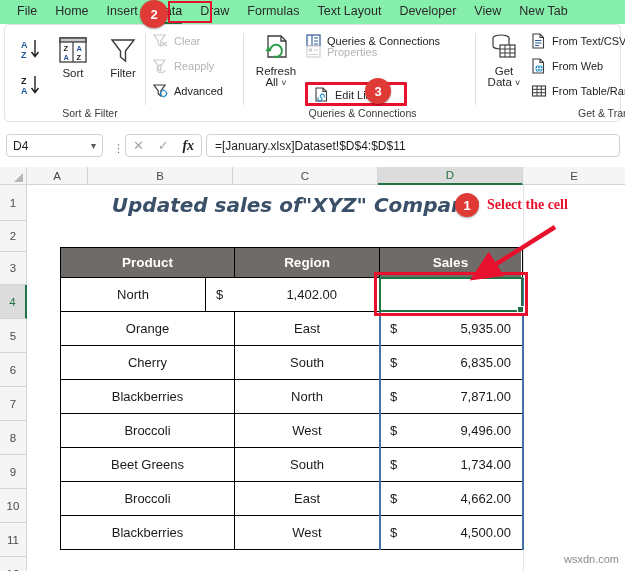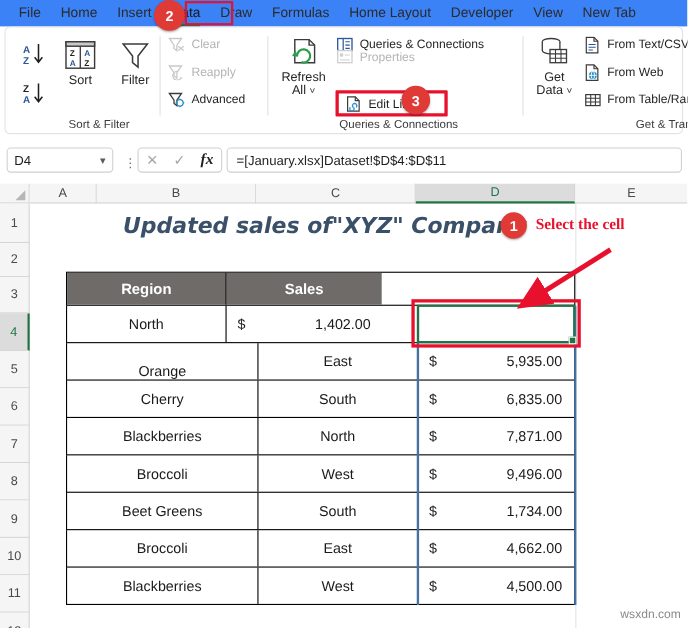--- a/index.html
+++ b/index.html
@@ -7,21 +7,21 @@
     width: 625px; height: 571px;
     font-family: "Liberation Sans", sans-serif;
     background: #ffffff;
     overflow: hidden;
   }
   #app { position: relative; width: 625px; height: 571px; }
 
   
   .tabbar {
     position: absolute; top: 0; left: 0; width: 625px; height: 24px;
-    background: #3b82f6; display: flex; align-items: center;
+    background: #86efac; display: flex; align-items: center;
     padding-left: 8px; gap: 0px;
   }
   .tab {
     font-size: 12.5px; color: #2b2b2b; padding: 2px 9px 3px 9px;
     white-space: nowrap; position: relative; line-height: 17px;
   }
   .tab.active { color: #1a1a1a; }
   .tab.active .tabunder {
     position: absolute; left: 9px; right: 9px; bottom: -1px;
     height: 2.5px; background: #217346;
@@ -163,21 +163,21 @@
 
 <div id="app">
 
   <div class="tabbar">
     <div class="tab"><span>File</span></div>
     <div class="tab"><span>Home</span></div>
     <div class="tab"><span>Insert</span></div>
     <div class="tab active"><span>Data</span><span class="tabunder"></span></div>
     <div class="tab"><span>Draw</span></div>
     <div class="tab"><span>Formulas</span></div>
-    <div class="tab"><span>Home Layout</span></div>
+    <div class="tab"><span>Text Layout</span></div>
     <div class="tab"><span>Developer</span></div>
     <div class="tab"><span>View</span></div>
     <div class="tab"><span>New Tab</span></div>
   </div>
   <div class="tabbox"></div>
   <div class="badge" style="left:140px; top:0px; width:28px; height:28px;">2</div>
 
   <div class="ribbon">
 
     <div class="grp" style="left:0px; width:140px;">
@@ -421,39 +421,42 @@
       </div>
     <div class="rowhdr" style="top:390px; height:34px;">
         <span>12</span>
       </div>
 
     <div class="gridline-v" style="left:523px; top:18px; height:386px;"></div>
 
     <div class="ttitle">Updated sales of"XYZ" Company</div>
 
     <div class="thead">
+      <div class="th" style="width:174px;">
+          <span>Product</span>
+        </div>
       <div class="th" style="width:145px;">
           <span>Region</span>
         </div>
       <div class="th" style="width:141px;">
           <span>Sales</span>
         </div>
     </div>
 
     <div class="trow" style="top:111px;">
       <div class="td reg" style="width:145px;">
           <span>North</span>
         </div>
       <div class="td sales" style="width:141px;">
           <span class="cur">$</span>
           <span>1,402.00</span>
         </div>
     </div>
     <div class="trow" style="top:145px;">
-      <div class="td prod" style="width:174px;align-items:flex-end;">
+      <div class="td prod" style="width:174px;">
           <span>Orange</span>
         </div>
       <div class="td reg" style="width:145px;">
           <span>East</span>
         </div>
       <div class="td sales" style="width:141px;">
           <span class="cur">$</span>
           <span>5,935.00</span>
         </div>
     </div>

